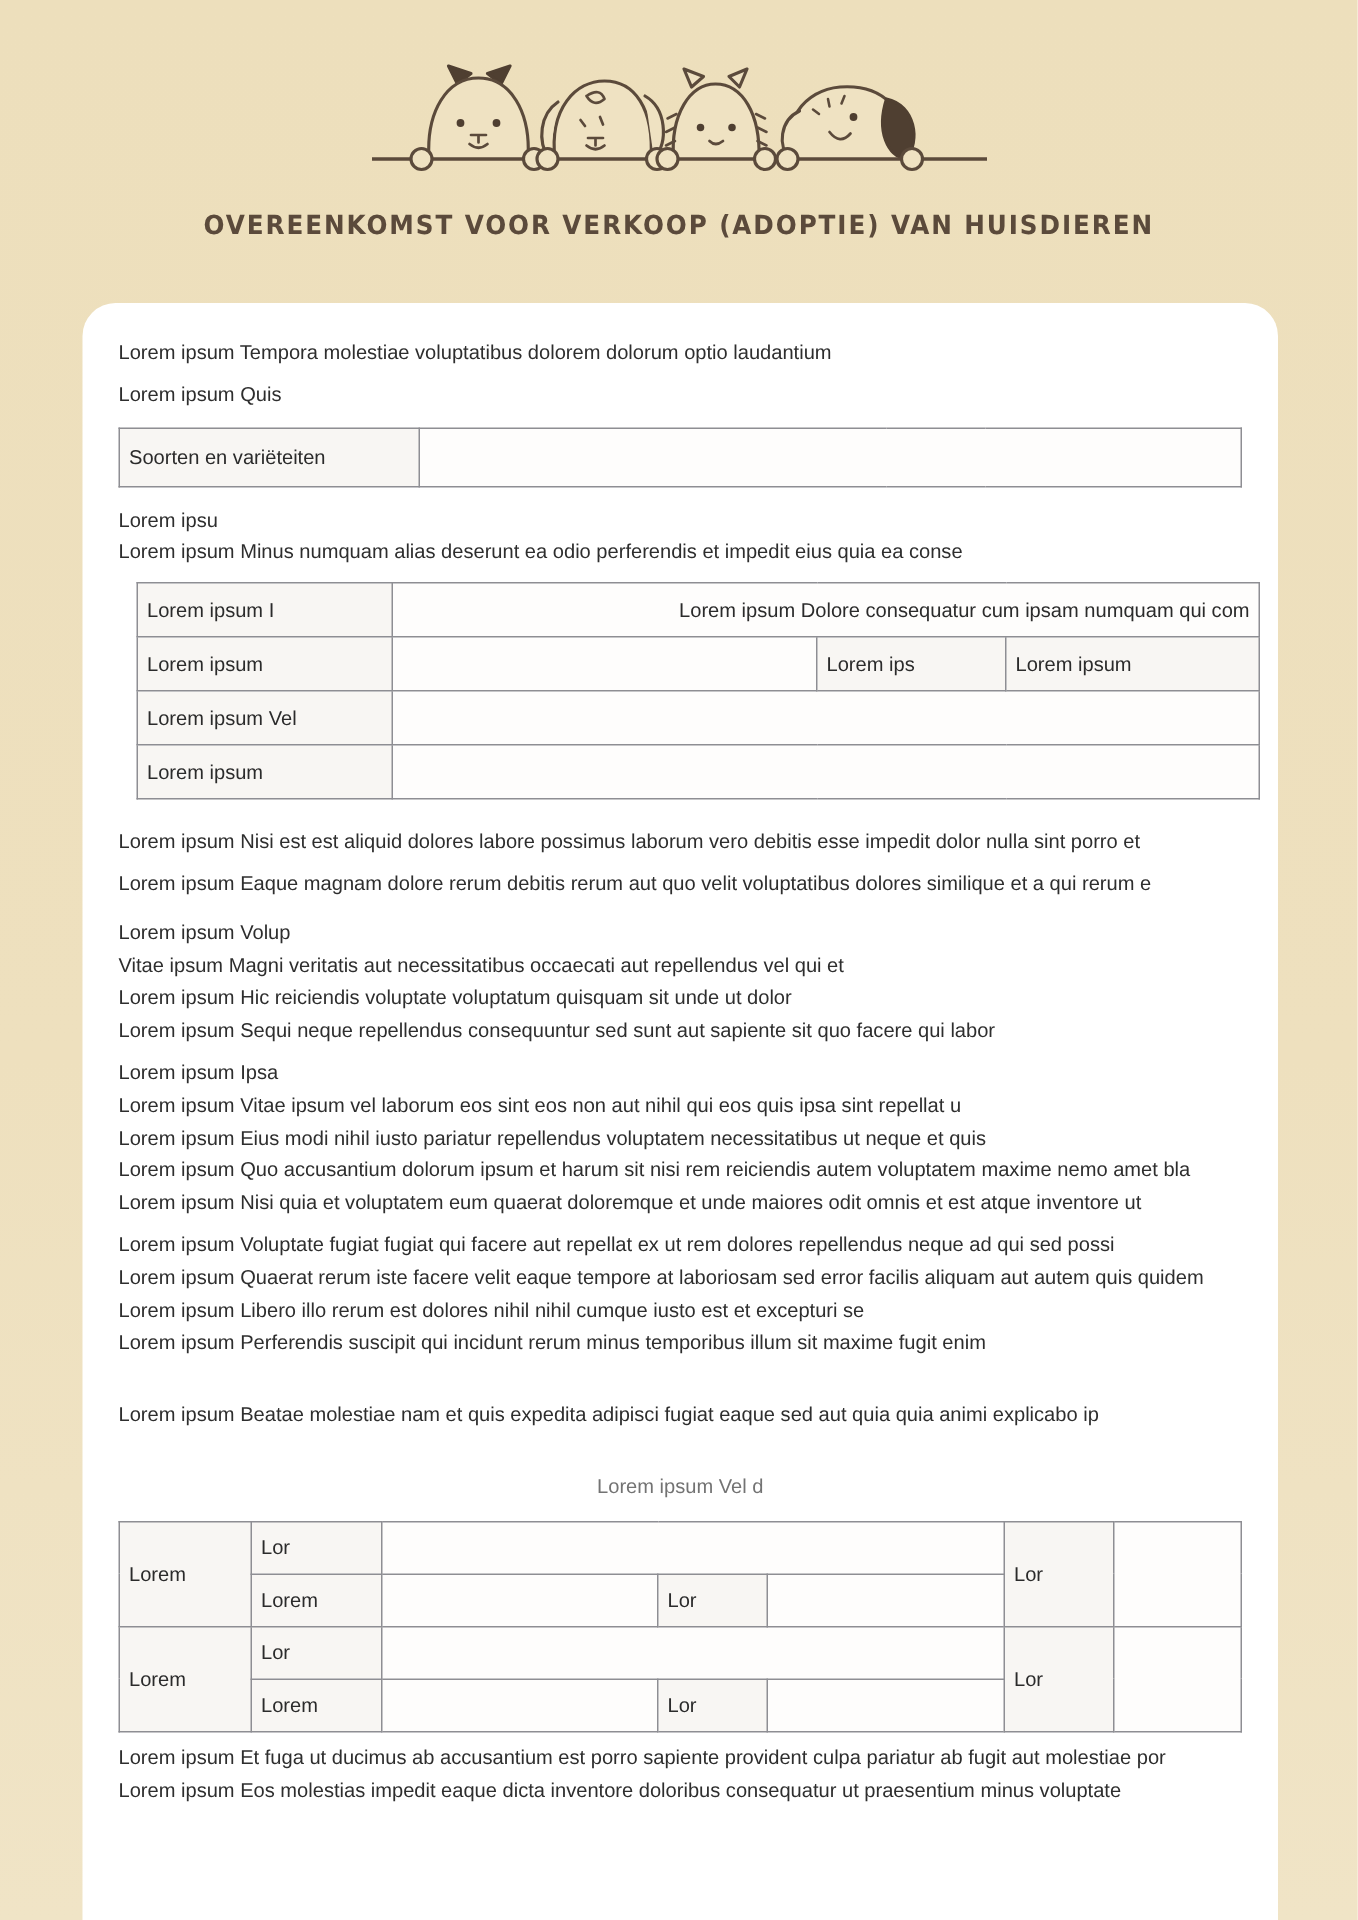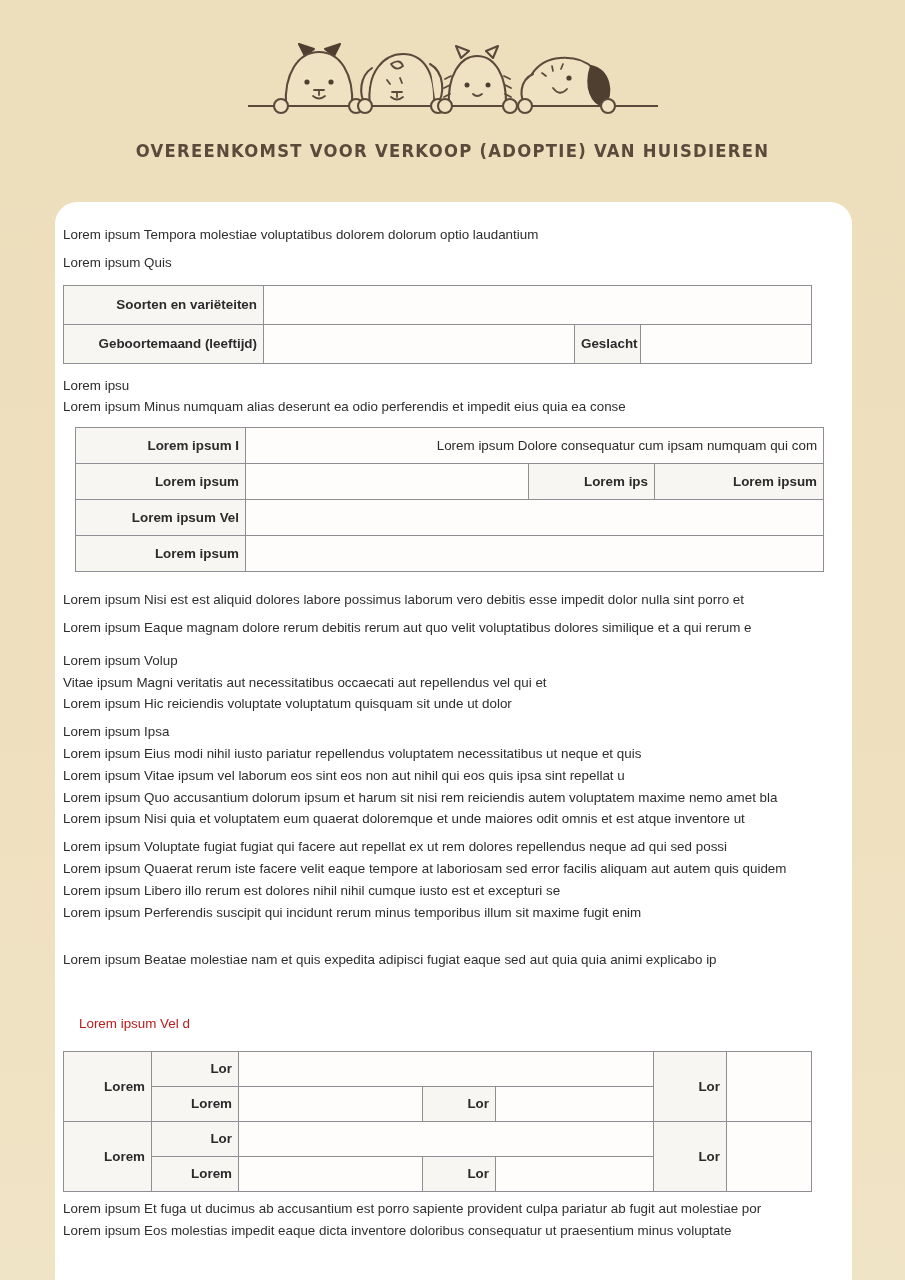--- a/index.html
+++ b/index.html
@@ -46,21 +46,21 @@
 
   
   .card {
     position: absolute;
     left: 55px;
     top: 202px;
     width: 797px;
     height: 1078px;
     background: #FFFFFF;
     border-radius: 22px 22px 0 0;
-    padding: 22px 24px 0 8px;
+    padding: 22px 24px 0 24px;
   }
 
   .doc {
     color: #2E2E2E;
     font-size: 13.4px;
     line-height: 1.0;
   }
 
   p.line {
     margin: 0;
@@ -81,39 +81,39 @@
   }
   table.doc-table td {
     border: 1px solid #8E8E93;
     font-size: 13.4px;
     color: #2B2B2B;
     padding: 0 6px;
     vertical-align: middle;
   }
   td.lbl {
     background: #F8F6F3;
-    text-align: right;
-    font-weight: bold;
+    text-align: left;
   }
   td.blank { background: #FEFDFC; }
   td.ctr   { text-align: right; }
 
   
   .t1 { margin-top: 11px; }
   .t1 td { height: 39px; }
 
   
   .t2 { margin-top: 9px; margin-left: 12px; }
   .t2 td { height: 36px; }
 
   
   .caption {
+    text-align: center;
     font-size: 13.4px;
-    color: #b91c1c;
-    margin: 16px;
+    color: #737373;
+    margin: 0;
     line-height: 21.8px;
   }
 
   
   .t3 { margin-top: 12px; }
   .t3 td { height: 35px; }
 </style>
 </head>
 <body>
 
@@ -194,26 +194,20 @@
           <col style="width:200px">
             <col style="width:311px">
           <col style="width:66px">
             <col style="width:171px">
         </colgroup>
         <tbody>
           <tr>
             <td class="lbl">Soorten en variëteiten</td>
             <td class="blank" colspan="3"></td>
           </tr>
-          <tr>
-            <td class="lbl">Geboortemaand (leeftijd)</td>
-            <td class="blank"></td>
-            <td class="lbl">Geslacht</td>
-            <td class="blank"></td>
-          </tr>
         </tbody>
       </table>
 
       <div class="gap-md"></div>
       <p class="line">Lorem ipsu</p>
       <p class="line">Lorem ipsum Minus numquam alias deserunt ea odio perferendis et impedit eius quia ea conse</p>
 
       <table class="doc-table t2">
         <colgroup>
           <col style="width:170px">
@@ -245,25 +239,26 @@
 
       <div class="gap-lg"></div>
       <p class="line">Lorem ipsum Nisi est est aliquid dolores labore possimus laborum vero debitis esse impedit dolor nulla sint porro et</p>
       <div class="gap-sm"></div>
       <p class="line">Lorem ipsum Eaque magnam dolore rerum debitis rerum aut quo velit voluptatibus dolores similique et a qui rerum e</p>
 
       <div class="gap-md"></div>
       <p class="line">Lorem ipsum Volup</p>
       <p class="line">Vitae ipsum Magni veritatis aut necessitatibus occaecati aut repellendus vel qui et</p>
       <p class="line">Lorem ipsum Hic reiciendis voluptate voluptatum quisquam sit unde ut dolor</p>
+      <p class="line">Lorem ipsum Sequi neque repellendus consequuntur sed sunt aut sapiente sit quo facere qui labor</p>
 
       <div class="gap-sm"></div>
       <p class="line">Lorem ipsum Ipsa</p>
+      <p class="line">Lorem ipsum Vitae ipsum vel laborum eos sint eos non aut nihil qui eos quis ipsa sint repellat u</p>
       <p class="line">Lorem ipsum Eius modi nihil iusto pariatur repellendus voluptatem necessitatibus ut neque et quis</p>
-      <p class="line">Lorem ipsum Vitae ipsum vel laborum eos sint eos non aut nihil qui eos quis ipsa sint repellat u</p>
       <p class="line">Lorem ipsum Quo accusantium dolorum ipsum et harum sit nisi rem reiciendis autem voluptatem maxime nemo amet bla</p>
       <p class="line">Lorem ipsum Nisi quia et voluptatem eum quaerat doloremque et unde maiores odit omnis et est atque inventore ut</p>
 
       <div class="gap-sm"></div>
       <p class="line">Lorem ipsum Voluptate fugiat fugiat qui facere aut repellat ex ut rem dolores repellendus neque ad qui sed possi</p>
       <p class="line">Lorem ipsum Quaerat rerum iste facere velit eaque tempore at laboriosam sed error facilis aliquam aut autem quis quidem</p>
       <p class="line">Lorem ipsum Libero illo rerum est dolores nihil nihil cumque iusto est et excepturi se</p>
       <p class="line">Lorem ipsum Perferendis suscipit qui incidunt rerum minus temporibus illum sit maxime fugit enim</p>
 
       <div class="gap-xl"></div>

